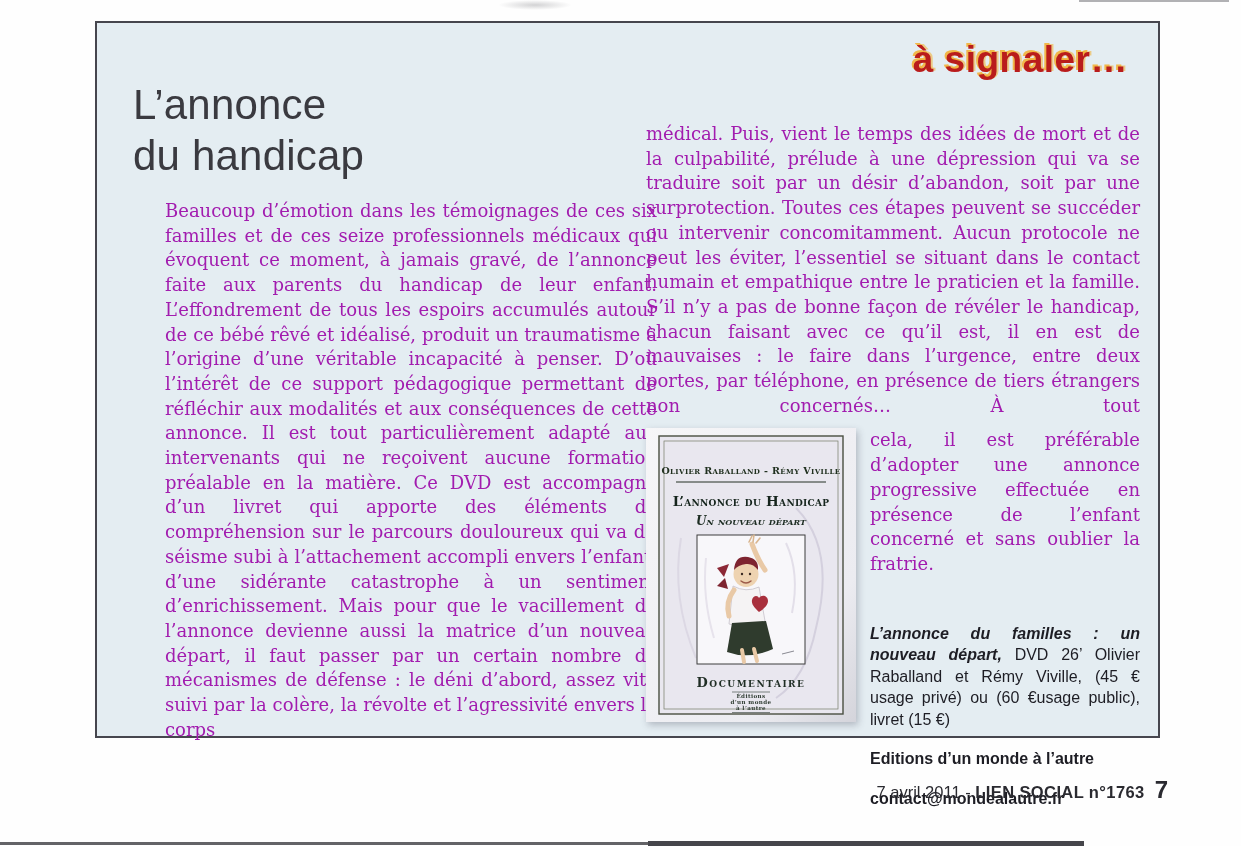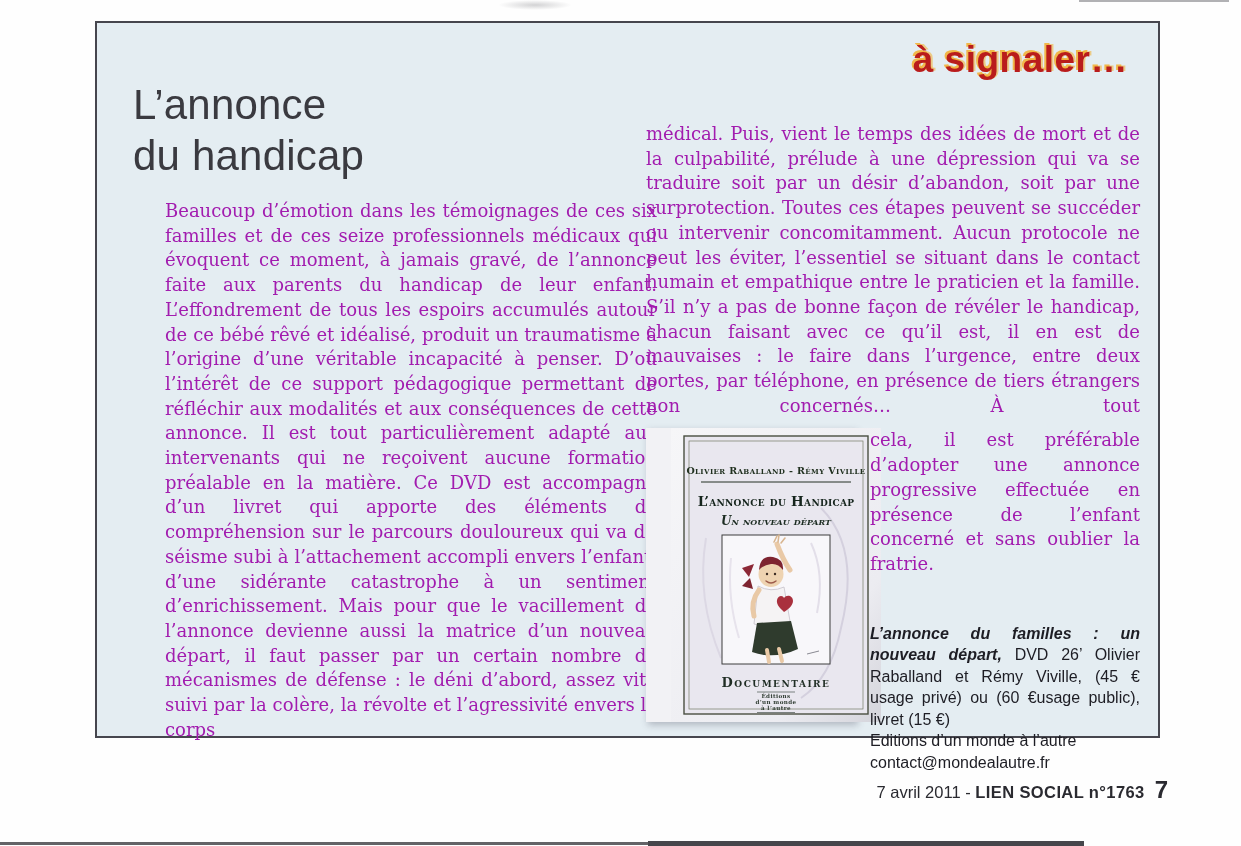--- a/index.html
+++ b/index.html
@@ -67,36 +67,35 @@
     display:flex;
     margin-top:10px;
     gap:14px;
   }
 
   .dvd-scan {
     flex:0 0 210px;
     width:210px; height:294px;
     box-shadow:2px 3px 7px rgba(60,60,80,.30);
     background:#f2f2f5;
-    padding-left:25px;
   }
   .dvd-scan svg { display:block; }
 
   .side-stack { flex:1; min-width:0; }
 
   .caption {
     margin-top:46px;
     font-family:"Liberation Sans", sans-serif;
     font-size:16px;
     line-height:21.5px;
     color:#1d1d24;
   }
   .caption-lead { text-align:justify; }
   .caption-title { font-weight:700; font-style:italic; }
-  .caption-line { margin-top:0; }
+  .caption-line { margin-top:18px;font-weight:bold; }
 
   
   .footer {
     position:absolute;
     right:73px; top:776px;
     font-size:16.5px;
     color:#2a2a30;
     display:flex;
     align-items:baseline;
     white-space:pre;

